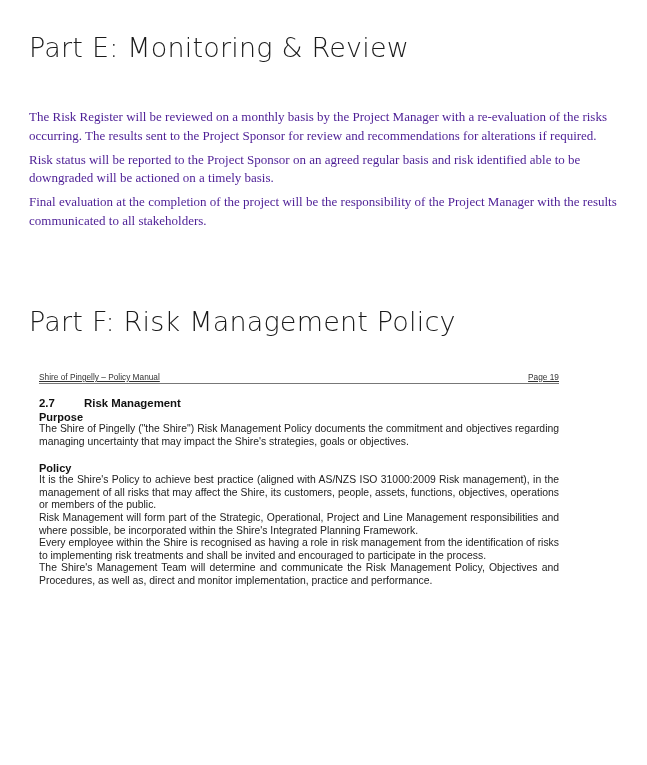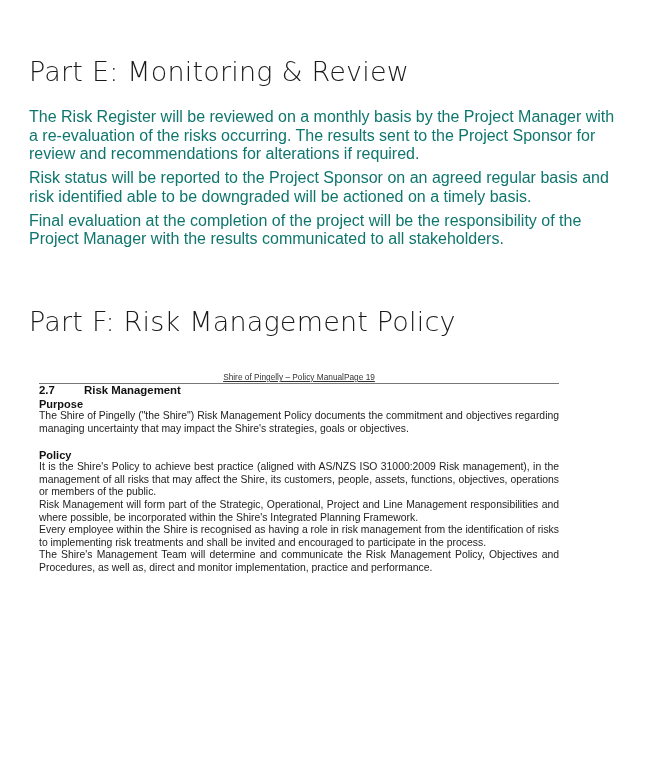--- a/index.html
+++ b/index.html
@@ -2,38 +2,38 @@
 <html><head>
 <meta charset="utf-8">
 <style>
   html, body { margin: 0; padding: 0; background: #ffffff; }
   body { width: 647px; height: 765px; position: relative; overflow: hidden; color: #111; }
   .h1 {
     position: absolute; left: 29px;
     font-family: "DejaVu Sans", sans-serif; font-weight: 300;
     font-size: 27px; letter-spacing: 0.2px; color: #1a1a1a; margin: 0; white-space: nowrap;
   }
-  #partE { top: 56px; }
+  #partE { top: 32px; }
   #partF { top: 306px; text-align: center; }
   .ebody {
     position: absolute; left: 29px; top: 108px; width: 588px;
-    font-family: Liberation Sans, sans-serif; font-size: 16px; line-height: 18.5px; color: #0f766e;
+    font-family: Liberation Serif, serif; font-size: 13px; line-height: 18.5px; color: #4c1d95;
   }
   .ebody p { margin: 0 0 5.5px 0; }
   .policy {
     position: absolute; left: 39px; top: 372px; width: 520px;
     font-family: "Liberation Sans", sans-serif; color: #222;
   }
   .runhead {
-    display: flex; justify-content: center; align-items: flex-end;
+    display: flex; justify-content: space-between; align-items: flex-end;
     font-size: 8.3px; color: #333; border-bottom: 1.5px solid #777; padding-bottom: 1px;
     text-decoration: underline;
   }
   .section {
-    font-weight: bold; font-size: 11.4px; color: #111; display: flex;
+    margin-top: 13px; font-weight: bold; font-size: 11.4px; color: #111; display: flex;
   }
   .section .num { width: 45px; }
   .ptitle { font-weight: bold; font-size: 11px; color: #111; margin-top: 2px; line-height: 12px; }
   .ptext { font-size: 10.4px; line-height: 12.6px; text-align: justify; color: #222; margin: 0; }
   .ptitle.policy-t { margin-top: 14px; }
 </style>
 </head>
 <body>
 
 <h1 class="h1" id="partE">Part E: Monitoring &amp; Review</h1>

